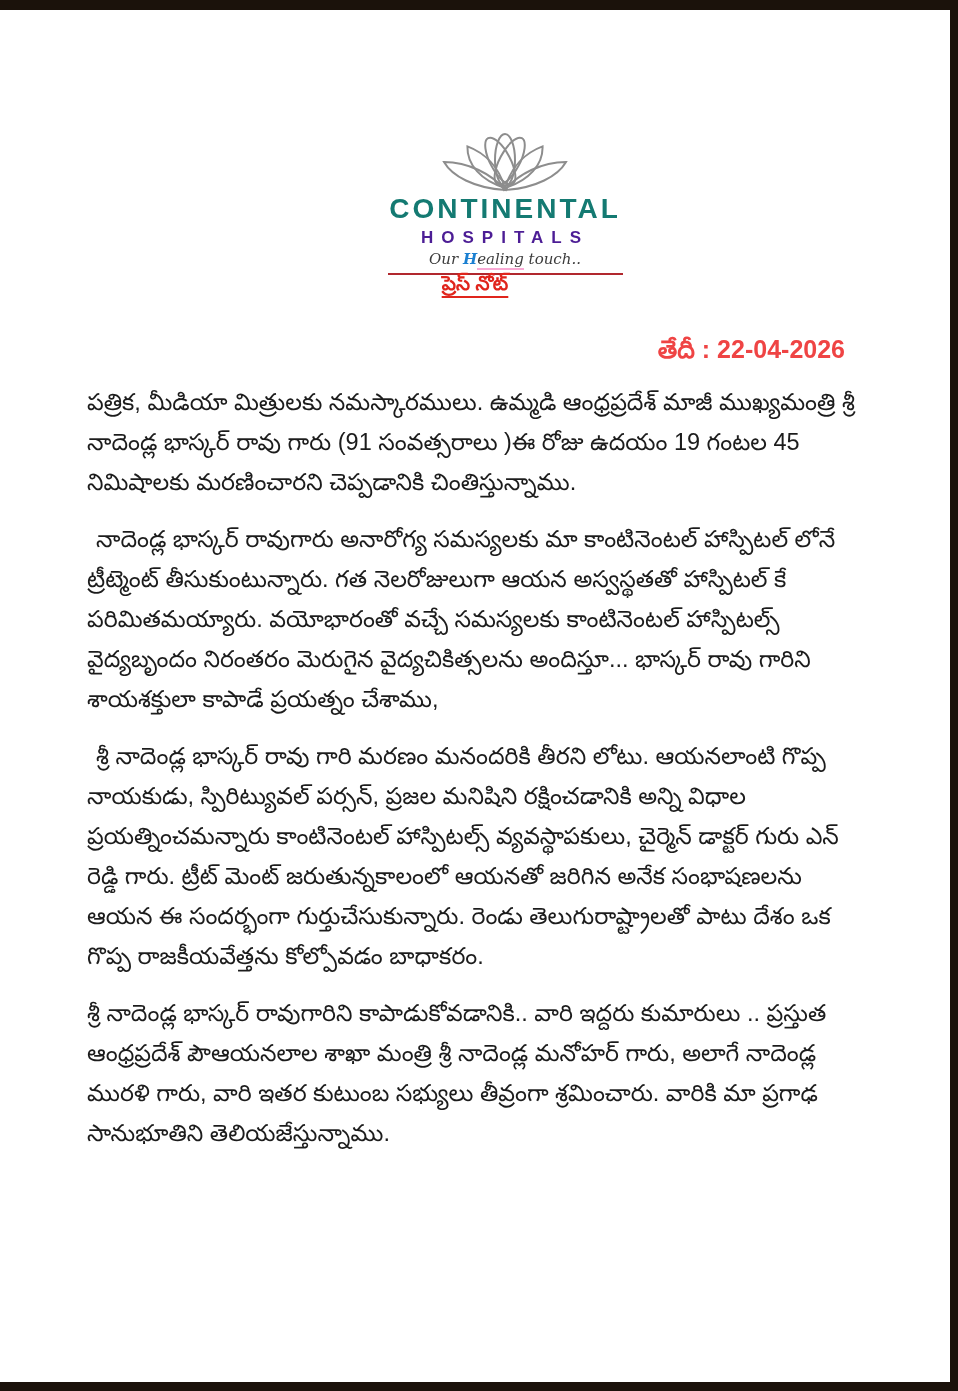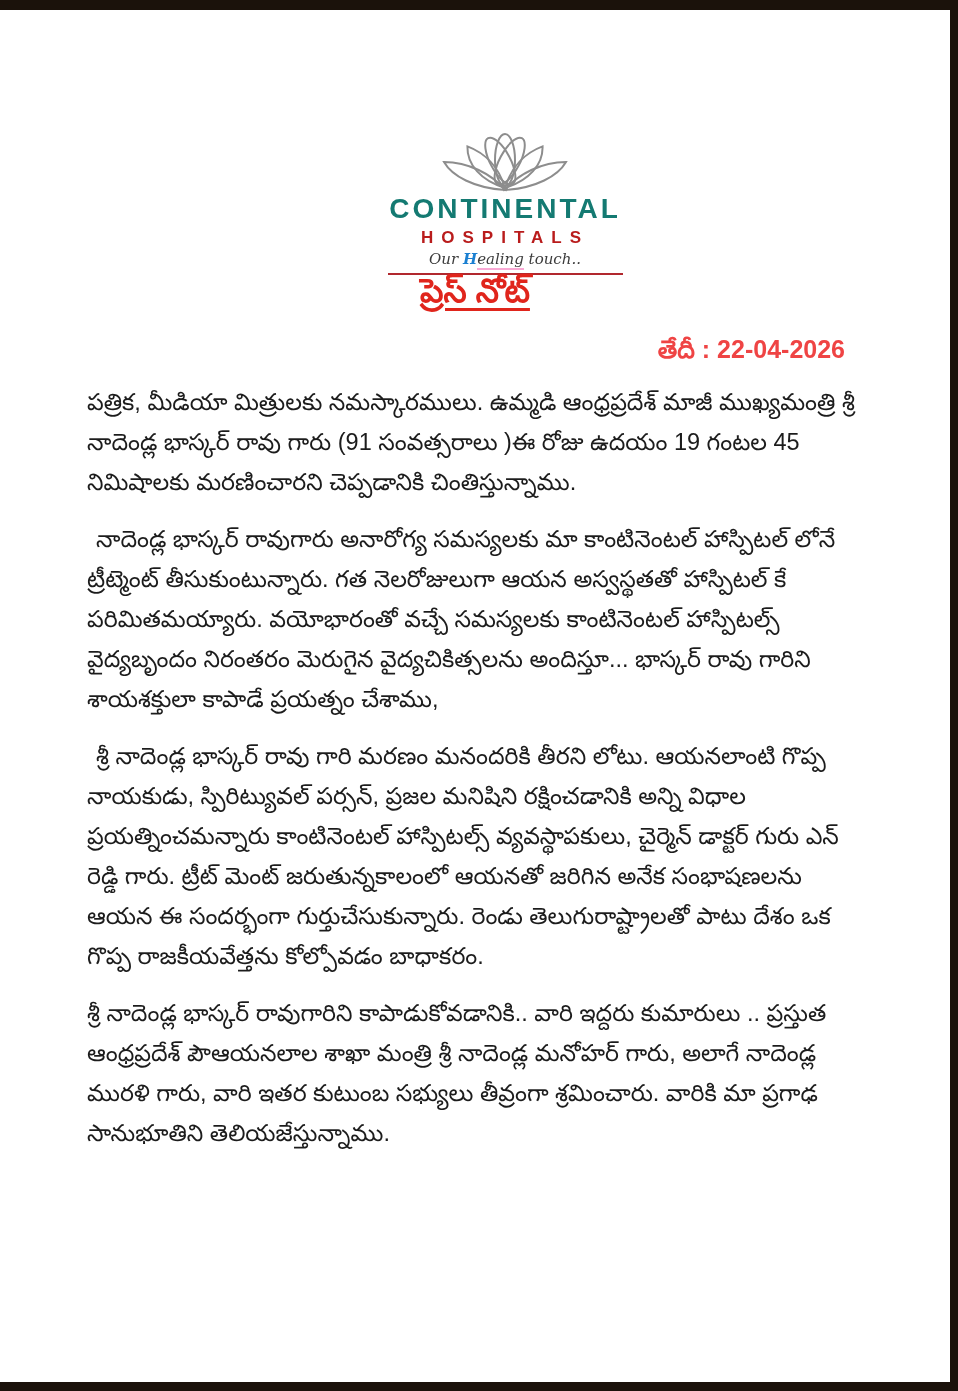--- a/index.html
+++ b/index.html
@@ -19,35 +19,35 @@
     position:absolute;top:112px;left:0;width:950px;
     display:flex;flex-direction:column;align-items:center;margin-left:30px;
   }
   .lotus{display:block;margin-bottom:2px;}
   .logo-name{
     font-size:28px;font-weight:bold;letter-spacing:3px;
     color:#147a72;line-height:1.1;
   }
   .logo-sub{
     font-size:17px;font-weight:bold;letter-spacing:8px;
-    color:#b91c1c;margin-top:4px;line-height:1.1;
+    color:#4c1d95;margin-top:4px;line-height:1.1;
   }
   .logo-tagline{
     font-family:"DejaVu Serif","Liberation Serif",serif;
     font-style:italic;font-size:15px;color:#3c3c3c;
     margin-top:3px;line-height:1.2;
   }
   .tagline-h{color:#1a7fd1;font-weight:bold;}
   .tagline-mid{border-bottom:2px solid #f9a8d4;}
   .logo-rule{width:235px;height:0;border-top:2px solid #b1282e;margin-top:5px;}
 
   .press-title{
     position:absolute;top:272px;left:0;width:950px;
     text-align:center;
-    font-size:33px;font-weight:bold;color:#e0251c;
+    font-size:20px;font-weight:bold;color:#e0251c;
     text-decoration:underline;
     text-underline-offset:6px;
   }
   .date-line{
     position:absolute;top:335px;left:0;width:845px;
     text-align:right;
     font-size:25px;font-weight:bold;color:#ef4444;
   }
 
   .body-text{

